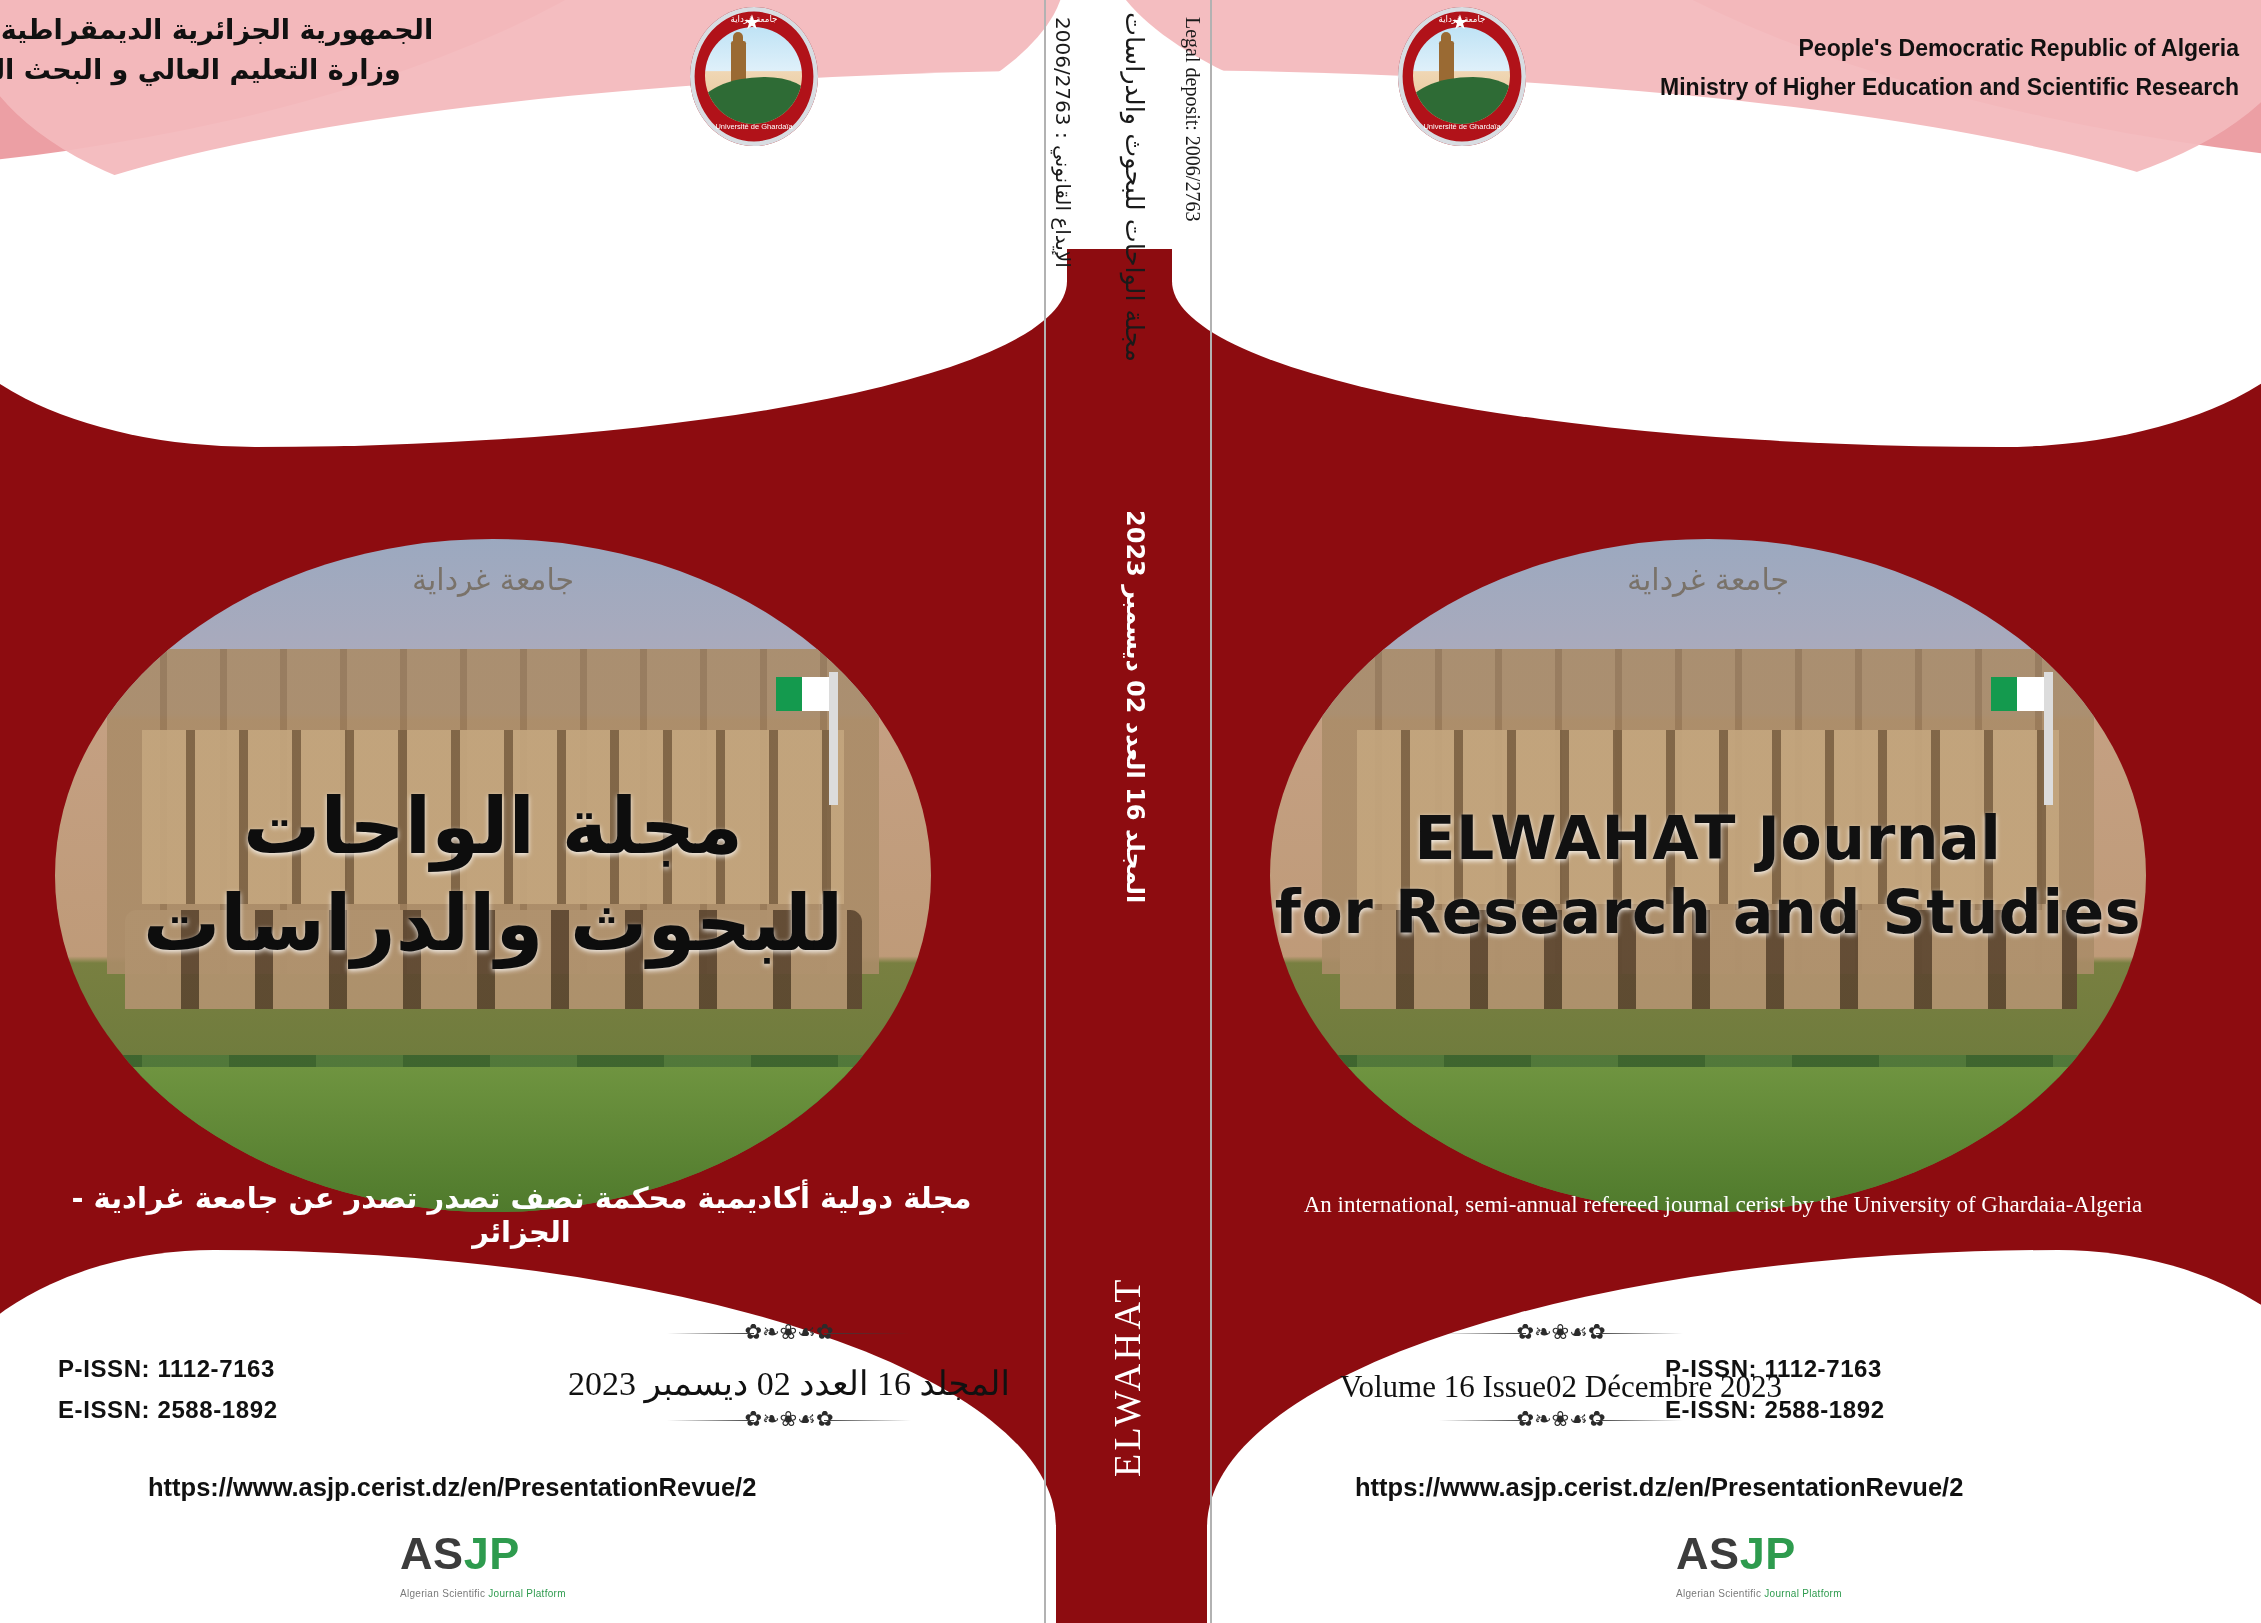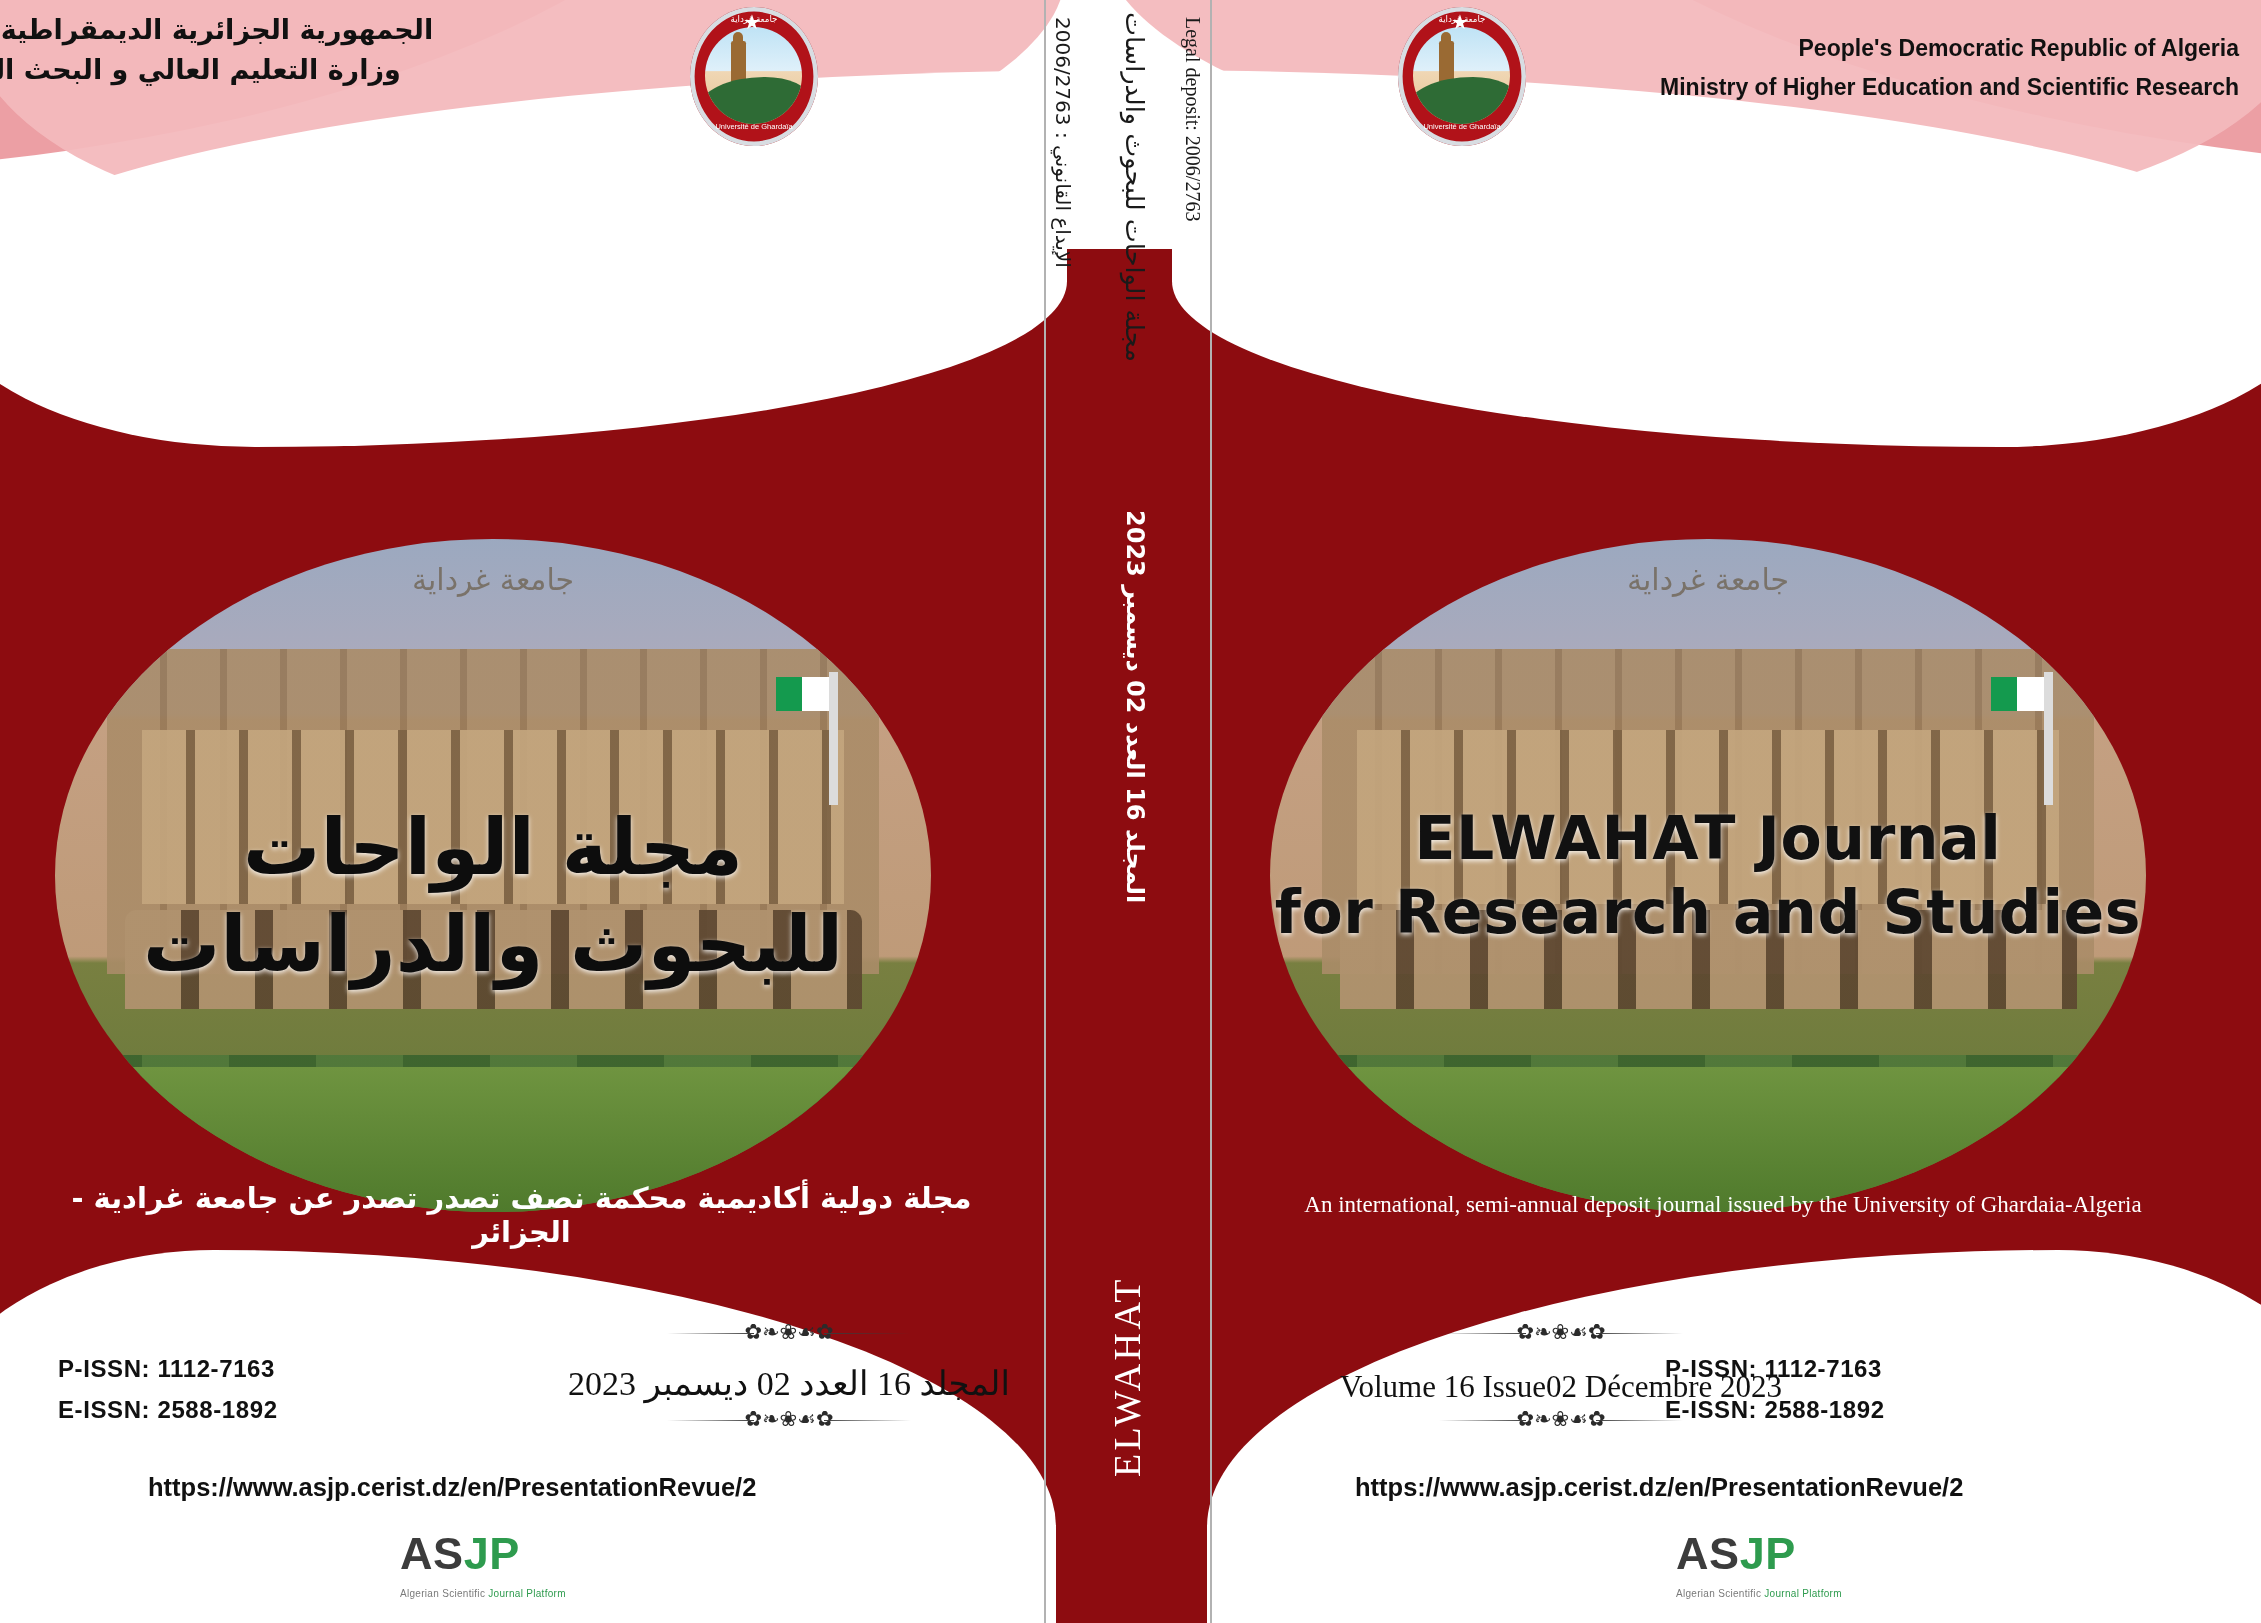--- a/index.html
+++ b/index.html
@@ -352,40 +352,40 @@
 
   <div class="oval" style="left:55px;top:539px;">
     <div class="bldg"></div>
     <div class="bldg2"></div>
     <div class="arcade"></div>
     <div class="hedge"></div>
     <div class="grass"></div>
     <div class="flag"></div>
     <div class="uni-ar">جامعة غرداية</div>
   </div>
-  <div class="oval-overlay" style="left:55px;top:560px;">
+  <div class="oval-overlay" style="left:55px;top:539px;">
     <div class="title-ar">مجلة الواحات</div>
     <div class="title-ar">للبحوث والدراسات</div>
   </div>
   <div class="subtitle-ar">مجلة دولية أكاديمية محكمة نصف تصدر تصدر عن جامعة غرادية - الجزائر</div>
 
   <div class="oval" style="left:1270px;top:539px;">
     <div class="bldg"></div>
     <div class="bldg2"></div>
     <div class="arcade"></div>
     <div class="hedge"></div>
     <div class="grass"></div>
     <div class="flag"></div>
     <div class="uni-ar">جامعة غرداية</div>
   </div>
   <div class="oval-overlay" style="left:1270px;top:539px;">
     <div class="title-en-1">ELWAHAT Journal</div>
     <div class="title-en-2">for Research and Studies</div>
   </div>
-  <div class="subtitle-en">An international, semi-annual deposit journal issued by the University of Ghardaia-Algeria</div>
+  <div class="subtitle-en">An international, semi-annual refereed journal cerist by the University of Ghardaia-Algeria</div>
 
   <div class="issn" style="left:58px;top:1349px;text-align:left;">
     <div>P-ISSN: 1112-7163</div>
     <div>E-ISSN: 2588-1892</div>
   </div>
   <div class="flourish" style="left:667px;top:1320px;">✿❧❀☙✿</div>
   <div class="issue-line-ar">المجلد 16 العدد 02 ديسمبر 2023</div>
   <div class="flourish" style="left:667px;top:1407px;">✿❧❀☙✿</div>
   <div class="url" style="left:148px;top:1473px;">https://www.asjp.cerist.dz/en/PresentationRevue/2</div>
 

